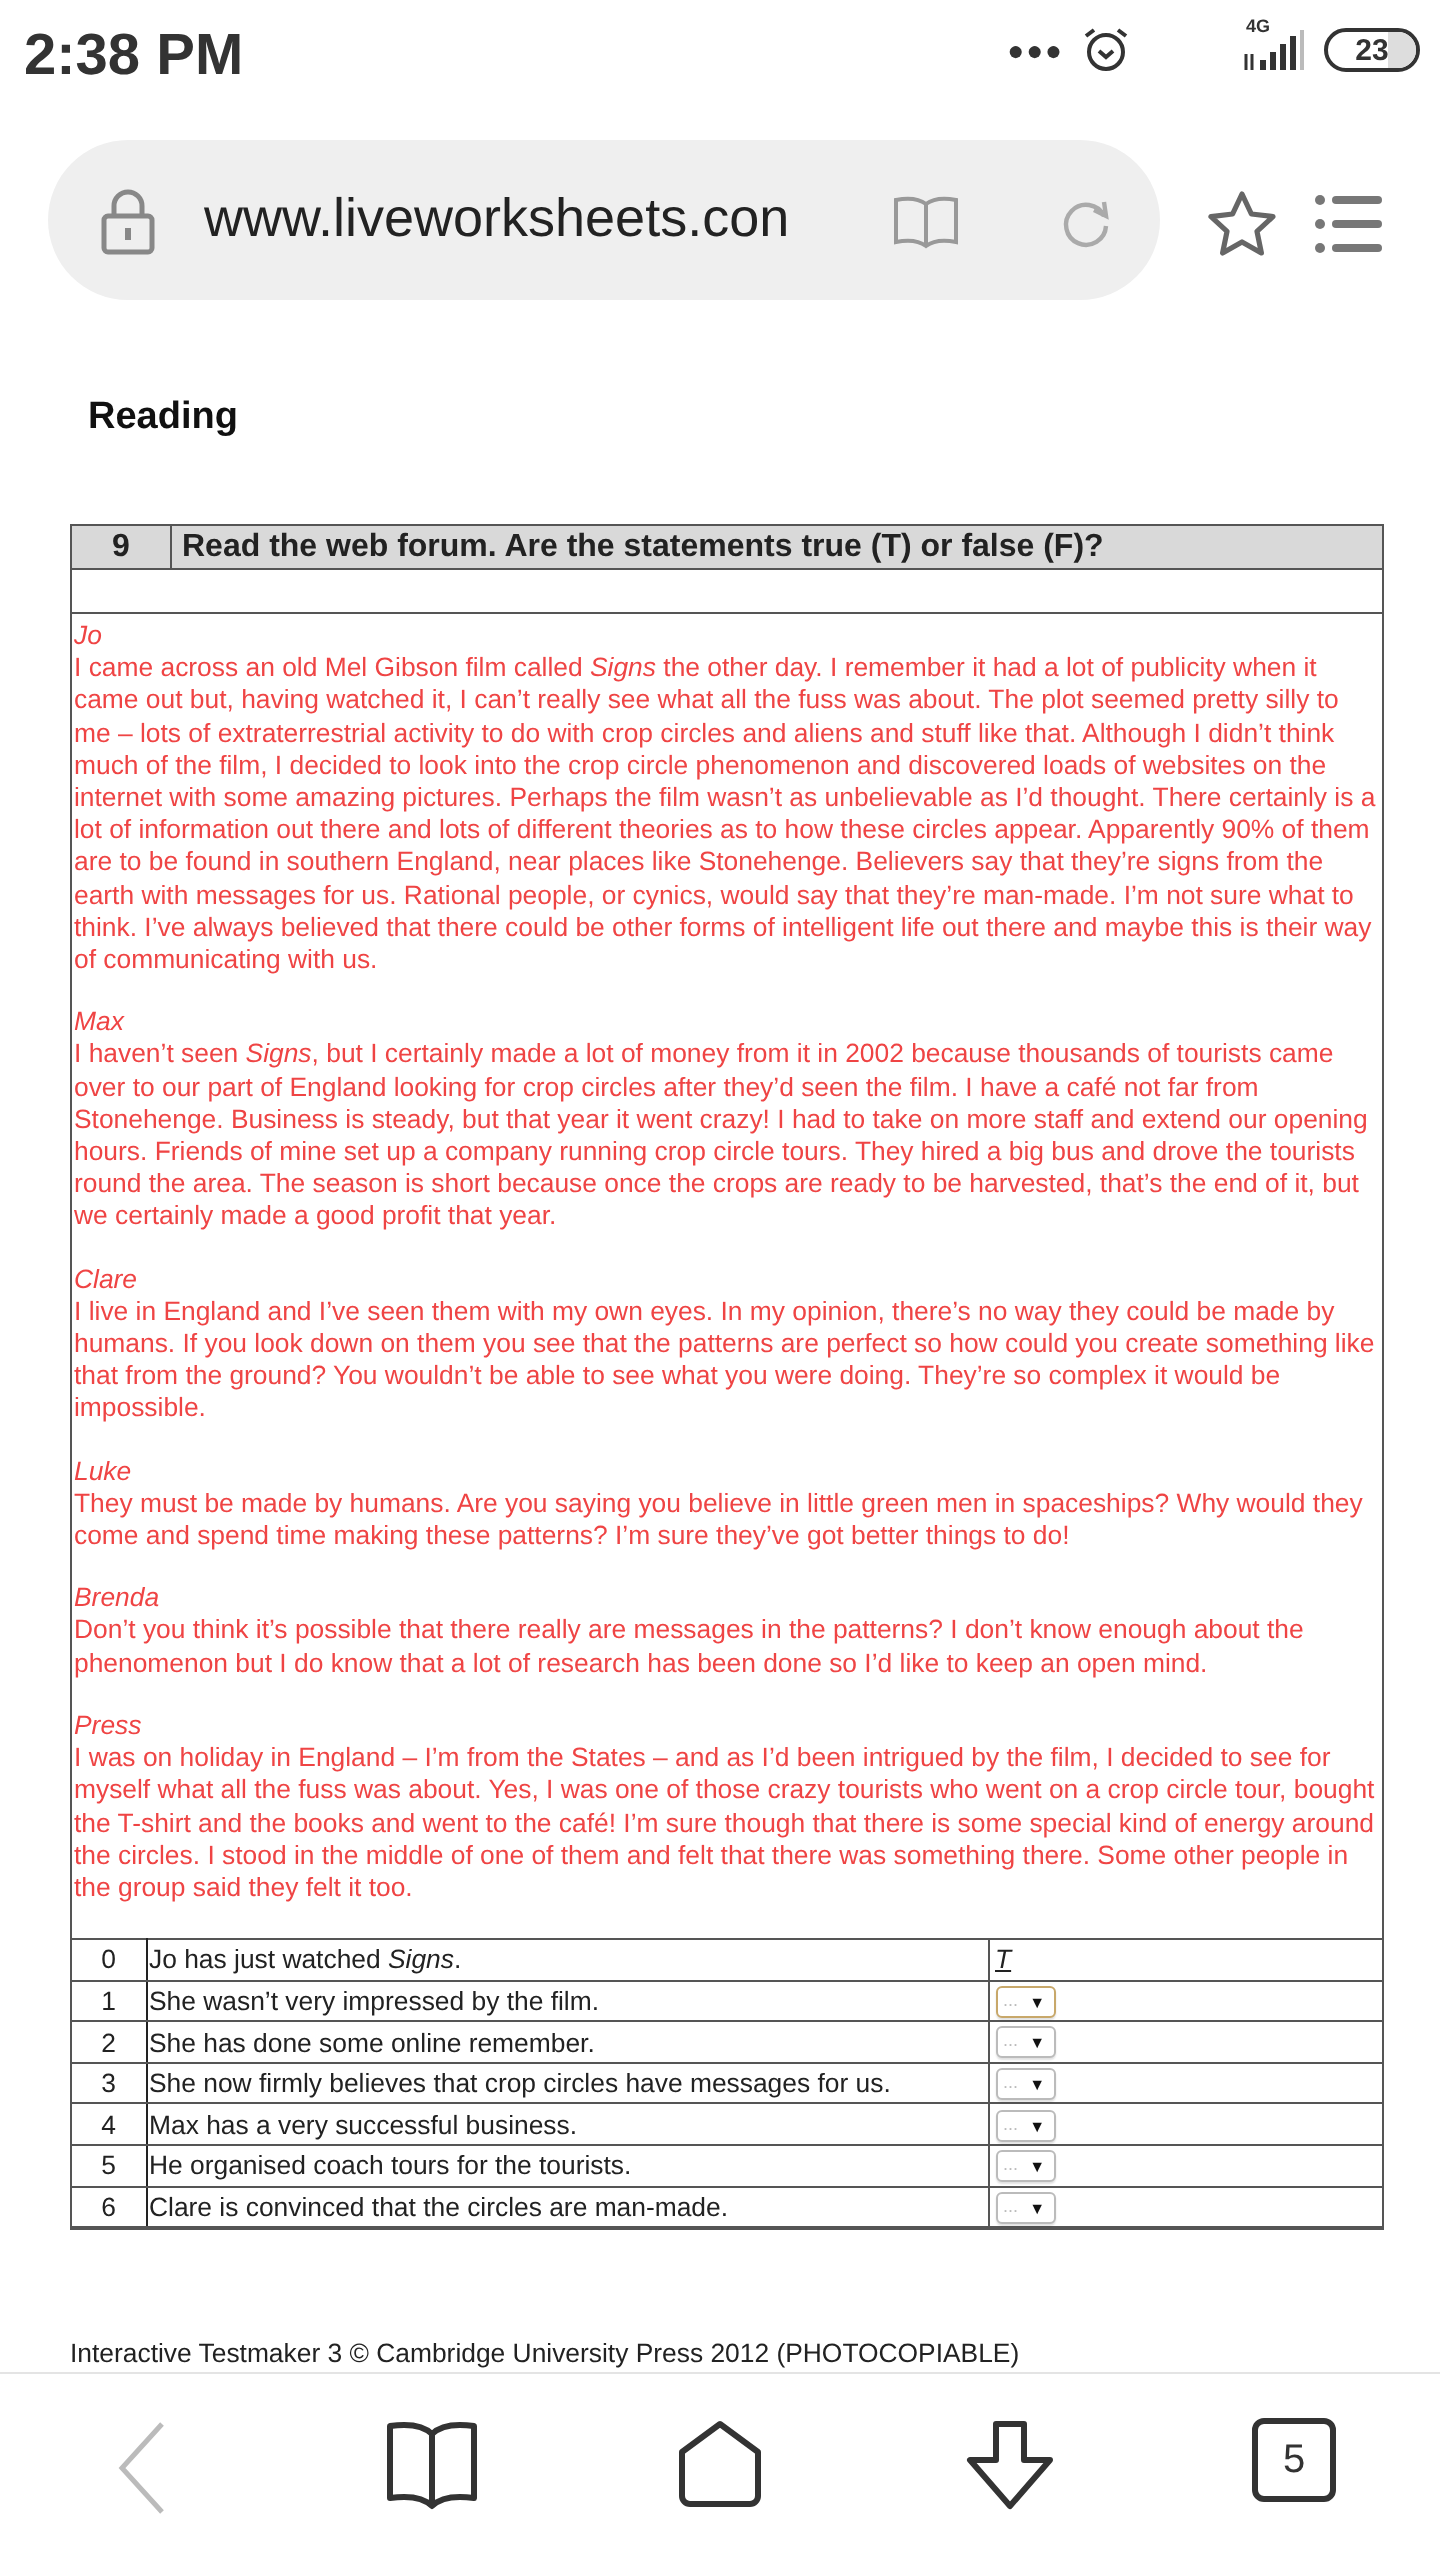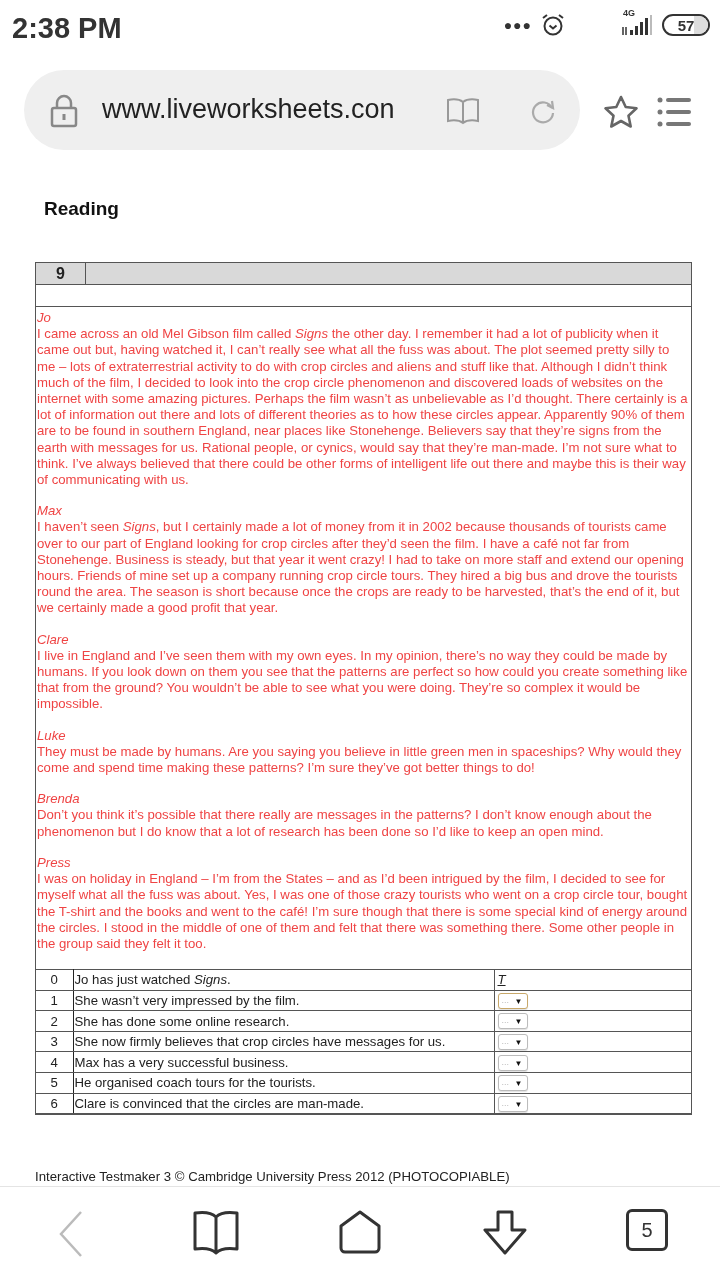--- a/index.html
+++ b/index.html
@@ -78,21 +78,21 @@
           <path d="M3 14v8M6 14v8" stroke="#333" stroke-width="1.5"></path>
           <rect x="10" y="17" width="3" height="5" fill="#333"></rect>
           <rect x="15" y="13" width="3" height="9" fill="#333"></rect>
           <rect x="20" y="9" width="3" height="13" fill="#333"></rect>
           <rect x="25" y="5" width="3" height="17" fill="#333"></rect>
           <rect x="30" y="2" width="2" height="20" fill="#bbb"></rect>
         </svg>
     </span>
     <div class="battery">
       <div class="fill-rest"></div>
-      <span>57</span>
+      <span>23</span>
     </div>
   </div>
 </div>
 
 <div class="url-bar">
   <span class="lock-icon">
     <svg width="28" height="34" viewBox="0 0 28 34">
         <path d="M7 14V9a7 7 0 0 1 14 0v5" fill="none" stroke="#888" stroke-width="2.5"></path>
         <rect x="2" y="14" width="24" height="18" rx="2" fill="none" stroke="#888" stroke-width="2.5"></rect>
         <rect x="12.5" y="20" width="3" height="6" fill="#888"></rect>
@@ -126,20 +126,21 @@
       <rect x="10" y="26" width="25" height="4" rx="2" fill="#777"></rect>
     </svg>
 </span>
 
 <div class="doc">
   <div class="reading-title">Reading</div>
 
   <div class="exercise">
     <div class="ex-header">
       <div class="ex-num">9</div>
+      <div class="ex-instr">Read the web forum. Are the statements true (T) or false (F)?</div>
     </div>
     <div class="ex-blank"></div>
 
     <div class="forum">
       <div class="post">
         <div class="post-author">Jo</div>
         <div class="post-body"><span>I came across an old Mel Gibson film called </span><em>Signs</em><span> the other day. I remember it had a lot of publicity when it came out but, having watched it, I can’t really see what all the fuss was about. The plot seemed pretty silly to me – lots of extraterrestrial activity to do with crop circles and aliens and stuff like that. Although I didn’t think much of the film, I decided to look into the crop circle phenomenon and discovered loads of websites on the internet with some amazing pictures. Perhaps the film wasn’t as unbelievable as I’d thought. There certainly is a lot of information out there and lots of different theories as to how these circles appear. Apparently 90% of them are to be found in southern England, near places like Stonehenge. Believers say that they’re signs from the earth with messages for us. Rational people, or cynics, would say that they’re man-made. I’m not sure what to think. I’ve always believed that there could be other forms of intelligent life out there and maybe this is their way of communicating with us.</span></div>
       </div>
       <div class="post">
         <div class="post-author">Max</div>
@@ -170,21 +171,21 @@
         <td class="text"><span>Jo has just watched </span><em>Signs</em><span>.</span></td>
         <td class="ans"><span class="example-answer">T</span></td>
       </tr>
       <tr>
         <td class="num">1</td>
         <td class="text">She wasn’t very impressed by the film.</td>
         <td class="ans"><span class="select focused"><span class="ph">...</span><span class="arrow">▼</span></span></td>
       </tr>
       <tr>
         <td class="num">2</td>
-        <td class="text">She has done some online research.</td>
+        <td class="text">She has done some online remember.</td>
         <td class="ans"><span class="select"><span class="ph">...</span><span class="arrow">▼</span></span></td>
       </tr>
       <tr>
         <td class="num">3</td>
         <td class="text">She now firmly believes that crop circles have messages for us.</td>
         <td class="ans"><span class="select"><span class="ph">...</span><span class="arrow">▼</span></span></td>
       </tr>
       <tr>
         <td class="num">4</td>
         <td class="text">Max has a very successful business.</td>

